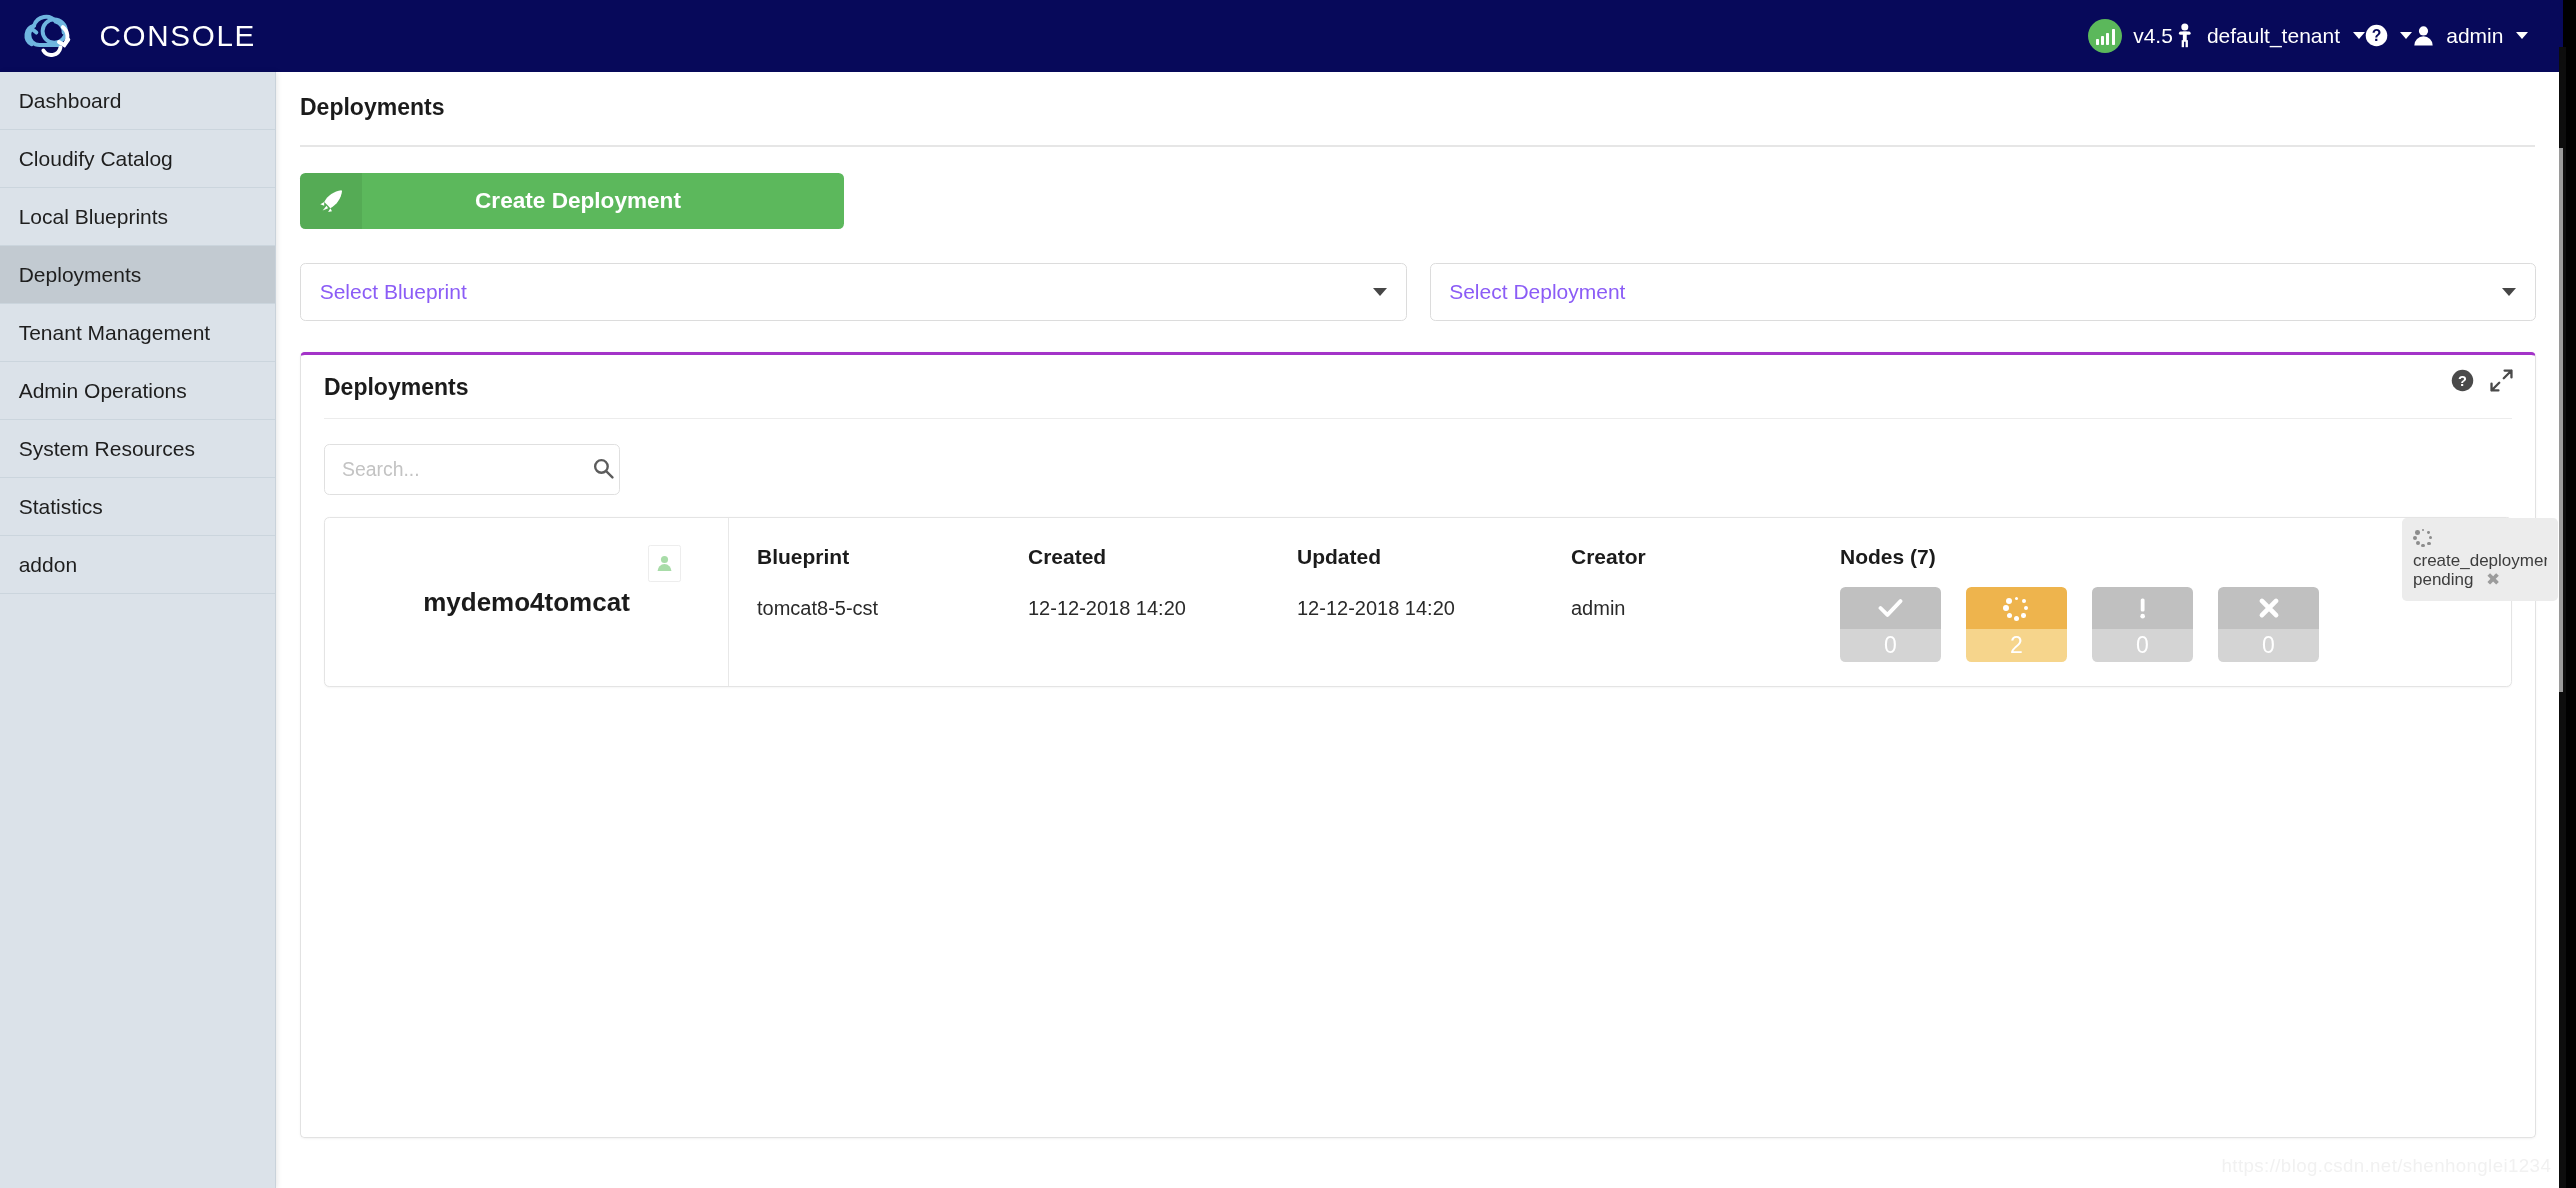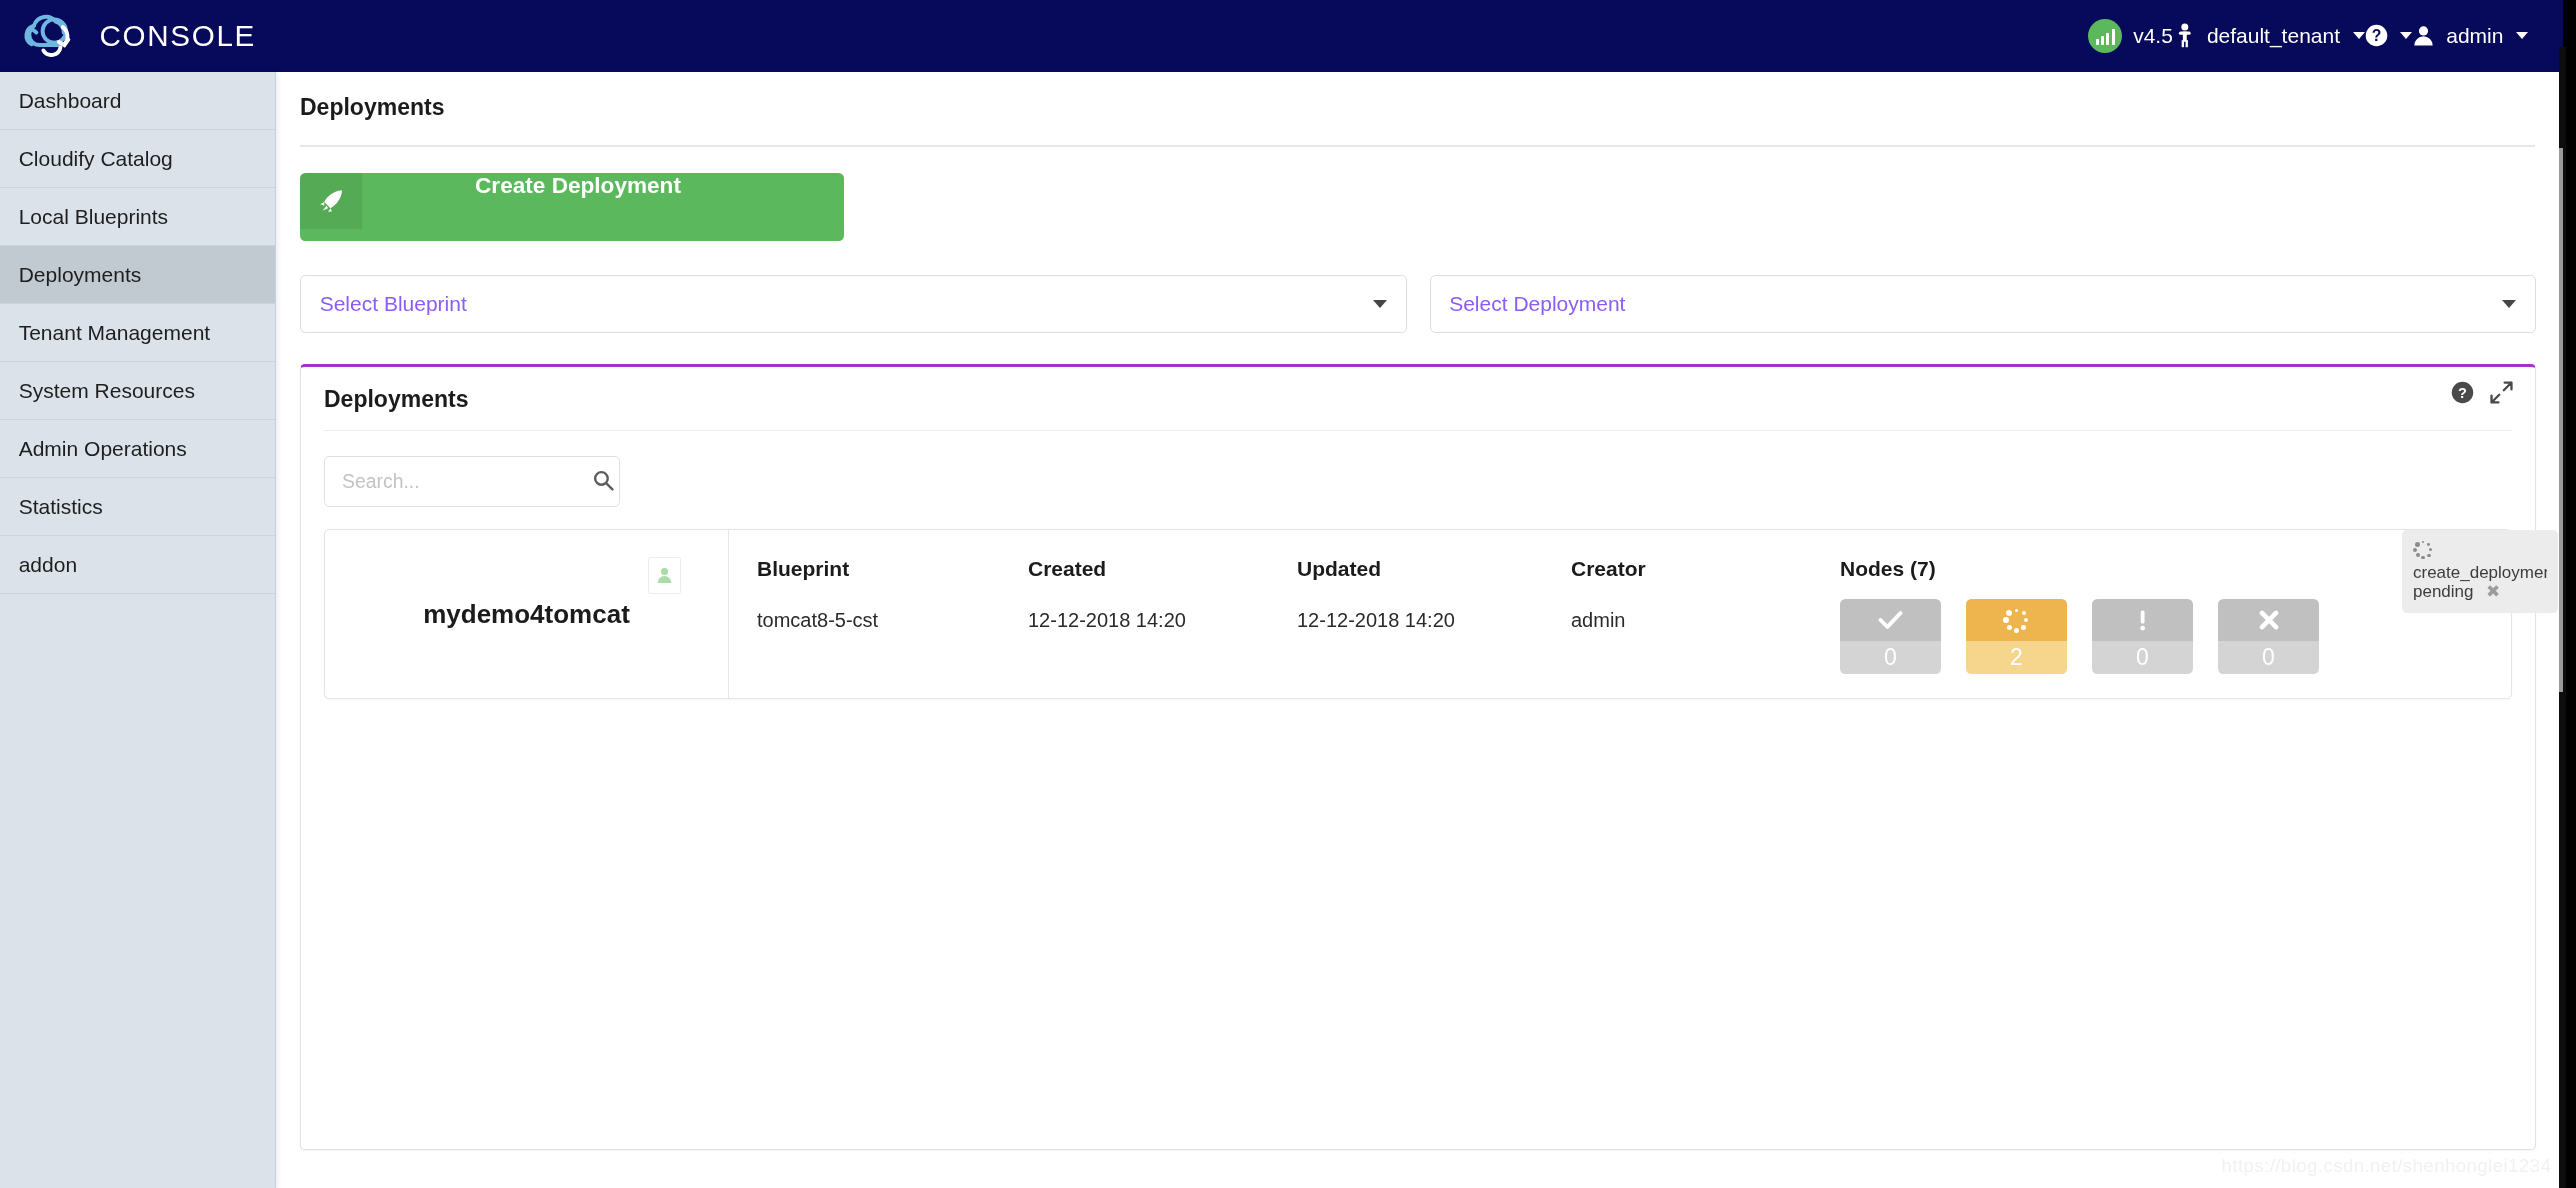--- a/index.html
+++ b/index.html
@@ -105,22 +105,22 @@
   #page-header h1 { font-size: 23px; font-weight: bold; color: #1b1b1b; }
   .header-rule {
     position: absolute; left: 23px; top: 73px;
     width: 2235px; height: 1.6px; background: #e6e6e6;
   }
 
   .content-pad { padding: 0 23px; margin-top: 28px; position: relative; }
 
   
   .create-btn {
-    width: 544px; height: 68px; border-radius: 5.4px;
-    background: #5cb85c; display: flex; 
+    width: 544px; height: 56px; border-radius: 5.4px;
+    background: #5cb85c; display: flex; align-items: center;
     cursor: pointer; overflow: hidden; border: none;
     font-family: "Liberation Sans", sans-serif;
   }
   .create-btn .cb-icon {
     width: 62px; height: 56px; background: rgba(0,0,0,0.07);
     display: flex; align-items: center; justify-content: center;
   }
   .create-btn .cb-label {
     flex: 1; text-align: center; color: #ffffff;
     font-size: 22.6px; font-weight: bold; padding-right: 50px;
@@ -319,24 +319,24 @@
     <div class="side-item">
       <span>Local Blueprints</span>
     </div>
     <div class="side-item active">
       <span>Deployments</span>
     </div>
     <div class="side-item">
       <span>Tenant Management</span>
     </div>
     <div class="side-item">
+      <span>Admin Operations</span>
+    </div>
+    <div class="side-item">
       <span>System Resources</span>
-    </div>
-    <div class="side-item">
-      <span>Admin Operations</span>
     </div>
     <div class="side-item">
       <span>Statistics</span>
     </div>
     <div class="side-item">
       <span>addon</span>
     </div>
   </div>
 
   <div id="main">

